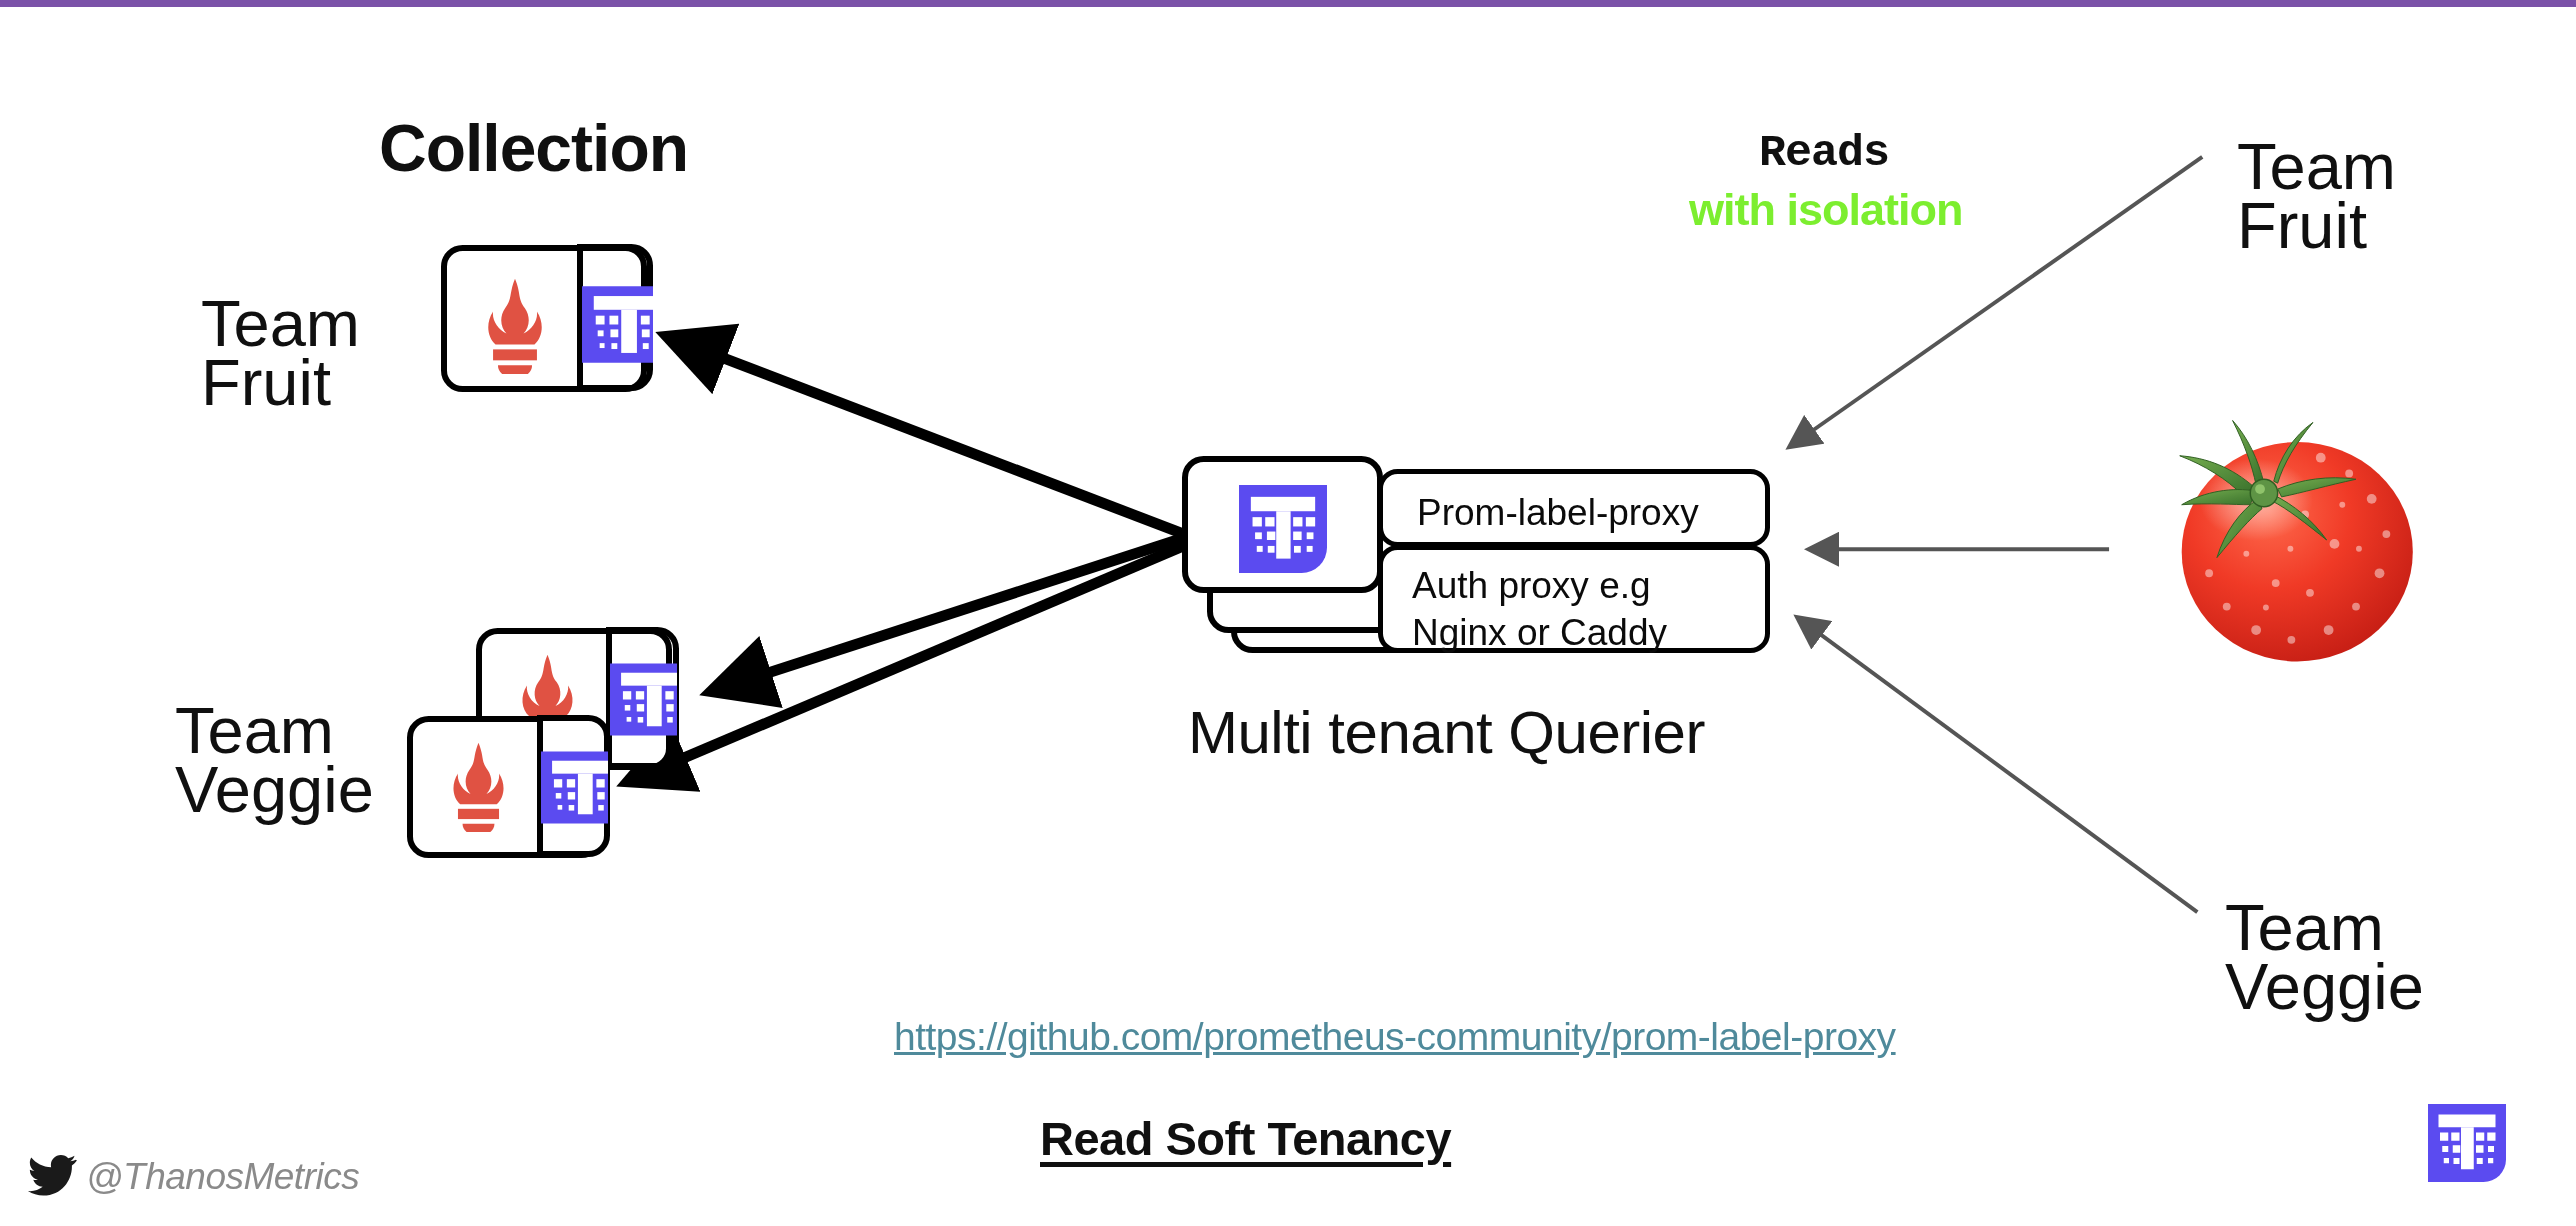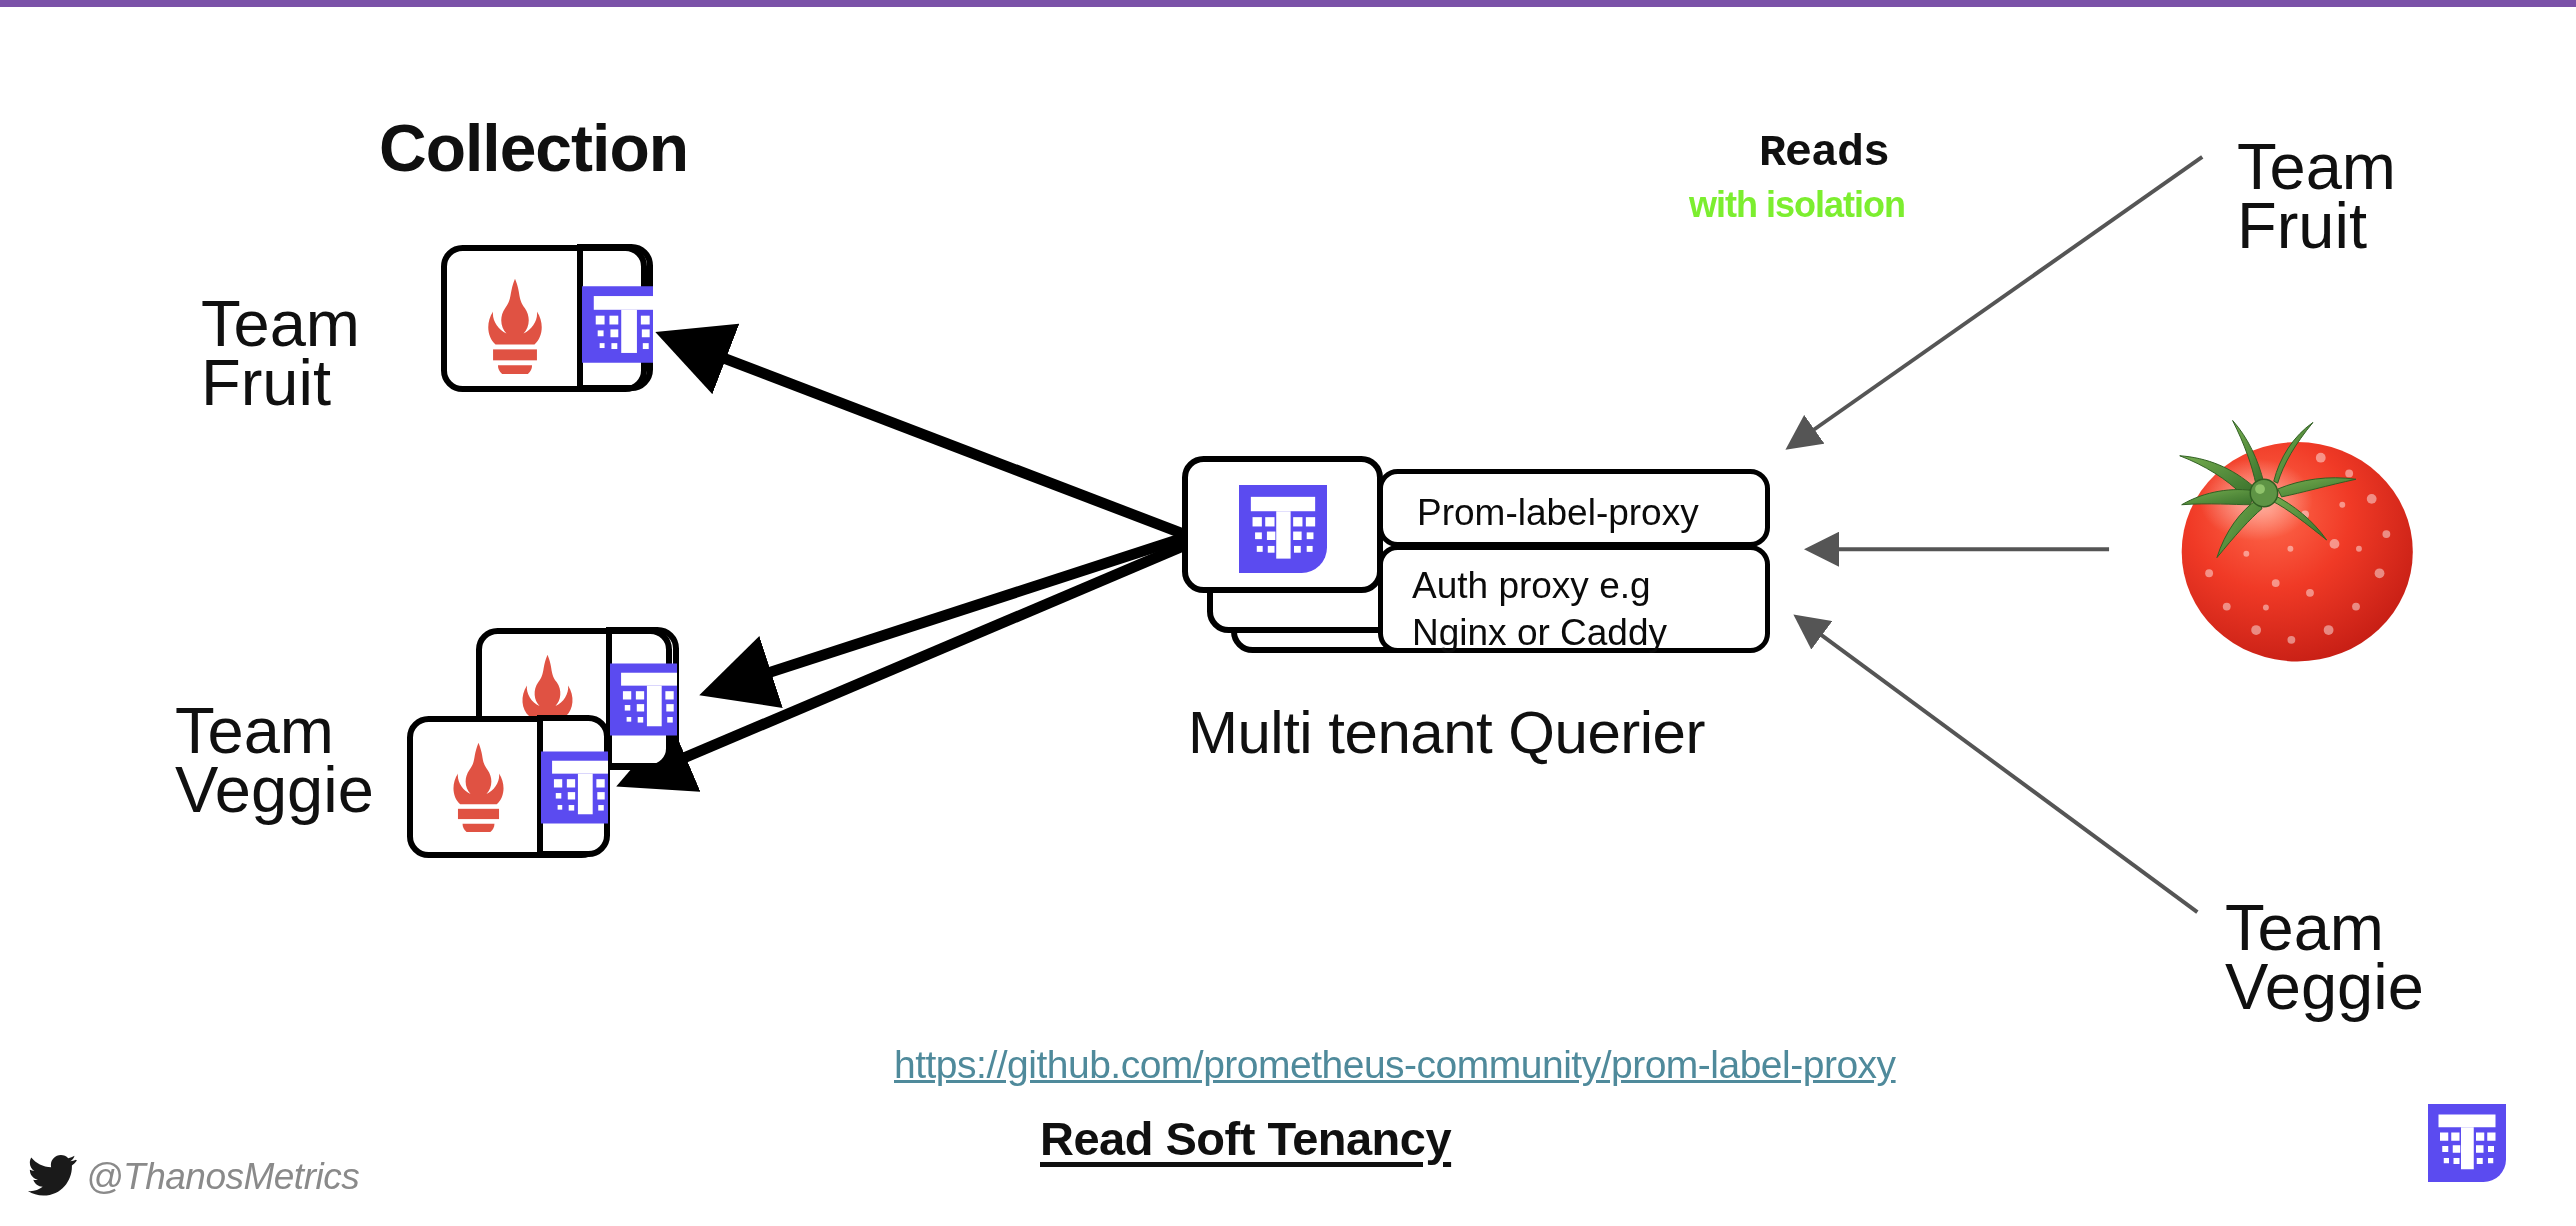--- a/index.html
+++ b/index.html
@@ -21,21 +21,21 @@
   .txt{position:absolute;white-space:pre;color:#101010;}
   .geo{font-family:"Liberation Sans", sans-serif;letter-spacing:-0.5px;}
 
   .h-collection{
     left:379px;top:110px;font-size:66px;font-weight:bold;letter-spacing:-1px;
   }
   .h-reads{
     left:1759px;top:128px;font-size:45px;font-weight:bold;letter-spacing:-1px;font-family:Liberation Mono, monospace;
   }
   .h-isolation{
-    left:1689px;top:184px;font-size:36px;font-weight:bold;letter-spacing:-1px;
+    left:1689px;top:184px;font-size:45px;font-weight:bold;letter-spacing:-1px;
   }
 
   .lbl-team{
     font-size:65px;line-height:59px;font-weight:400;letter-spacing:0px;
   }
   .team-fruit-left{left:201px;top:294px;}
   .team-veggie-left{left:175px;top:701px;}
   .team-fruit-right{left:2237px;top:137px;}
   .team-veggie-right{left:2225px;top:898px;}
 
@@ -346,21 +346,21 @@
       <path d="M112 104 C94 116 78 138 70 164 C88 142 104 124 116 114 Z"></path>
       <path d="M118 88 C112 64 102 42 86 24 C98 48 106 70 110 90 Z"></path>
       <path d="M128 86 C134 62 148 40 168 26 C150 48 138 68 132 88 Z"></path>
       <path d="M132 94 C156 84 184 80 212 84 C184 90 156 98 136 102 Z"></path>
       <path d="M128 100 C148 110 168 126 182 146 C162 130 142 114 126 106 Z"></path>
     </g>
     <circle cx="118" cy="98" r="14" fill="#5E9445" stroke="#2F5E22" stroke-width="1.5"></circle>
     <circle cx="114" cy="94" r="5" fill="#8FC36B"></circle>
   </svg>
 
-  <a class="txt geo link-url" href="#" style="color: rgb(79, 138, 155); text-decoration-color: rgb(79, 138, 155); margin-top: 28px;">https://github.com/prometheus-community/prom-label-proxy</a>
+  <a class="txt geo link-url" href="#" style="color: rgb(79, 138, 155); text-decoration-color: rgb(79, 138, 155);">https://github.com/prometheus-community/prom-label-proxy</a>
 
   <div class="txt geo title-bottom">Read Soft Tenancy</div>
 
   <span class="ico" style="left:27.5px;top:1153px;">
     <svg width="49" height="44" viewBox="0 0 48 40">
       <path fill="#1a1a1a" d="M47 5.1c-1.7.8-3.6 1.3-5.6 1.5 2-1.2 3.5-3.1 4.2-5.4
         -1.9 1.1-4 1.9-6.2 2.4C37.6 1.7 35 .5 32.2.5c-5.4 0-9.8 4.4-9.8 9.8
         0 .8.1 1.5.3 2.2C14.6 12.1 7.8 8.4 3.2 2.8 2.3 4.3 1.8 6 1.8 7.9
         c0 3.4 1.7 6.4 4.4 8.2-1.6-.1-3.1-.5-4.4-1.2v.1c0 4.7 3.4 8.7 7.9 9.6
         -.8.2-1.7.3-2.6.3-.6 0-1.3-.1-1.9-.2 1.3 3.9 4.9 6.8 9.2 6.9

